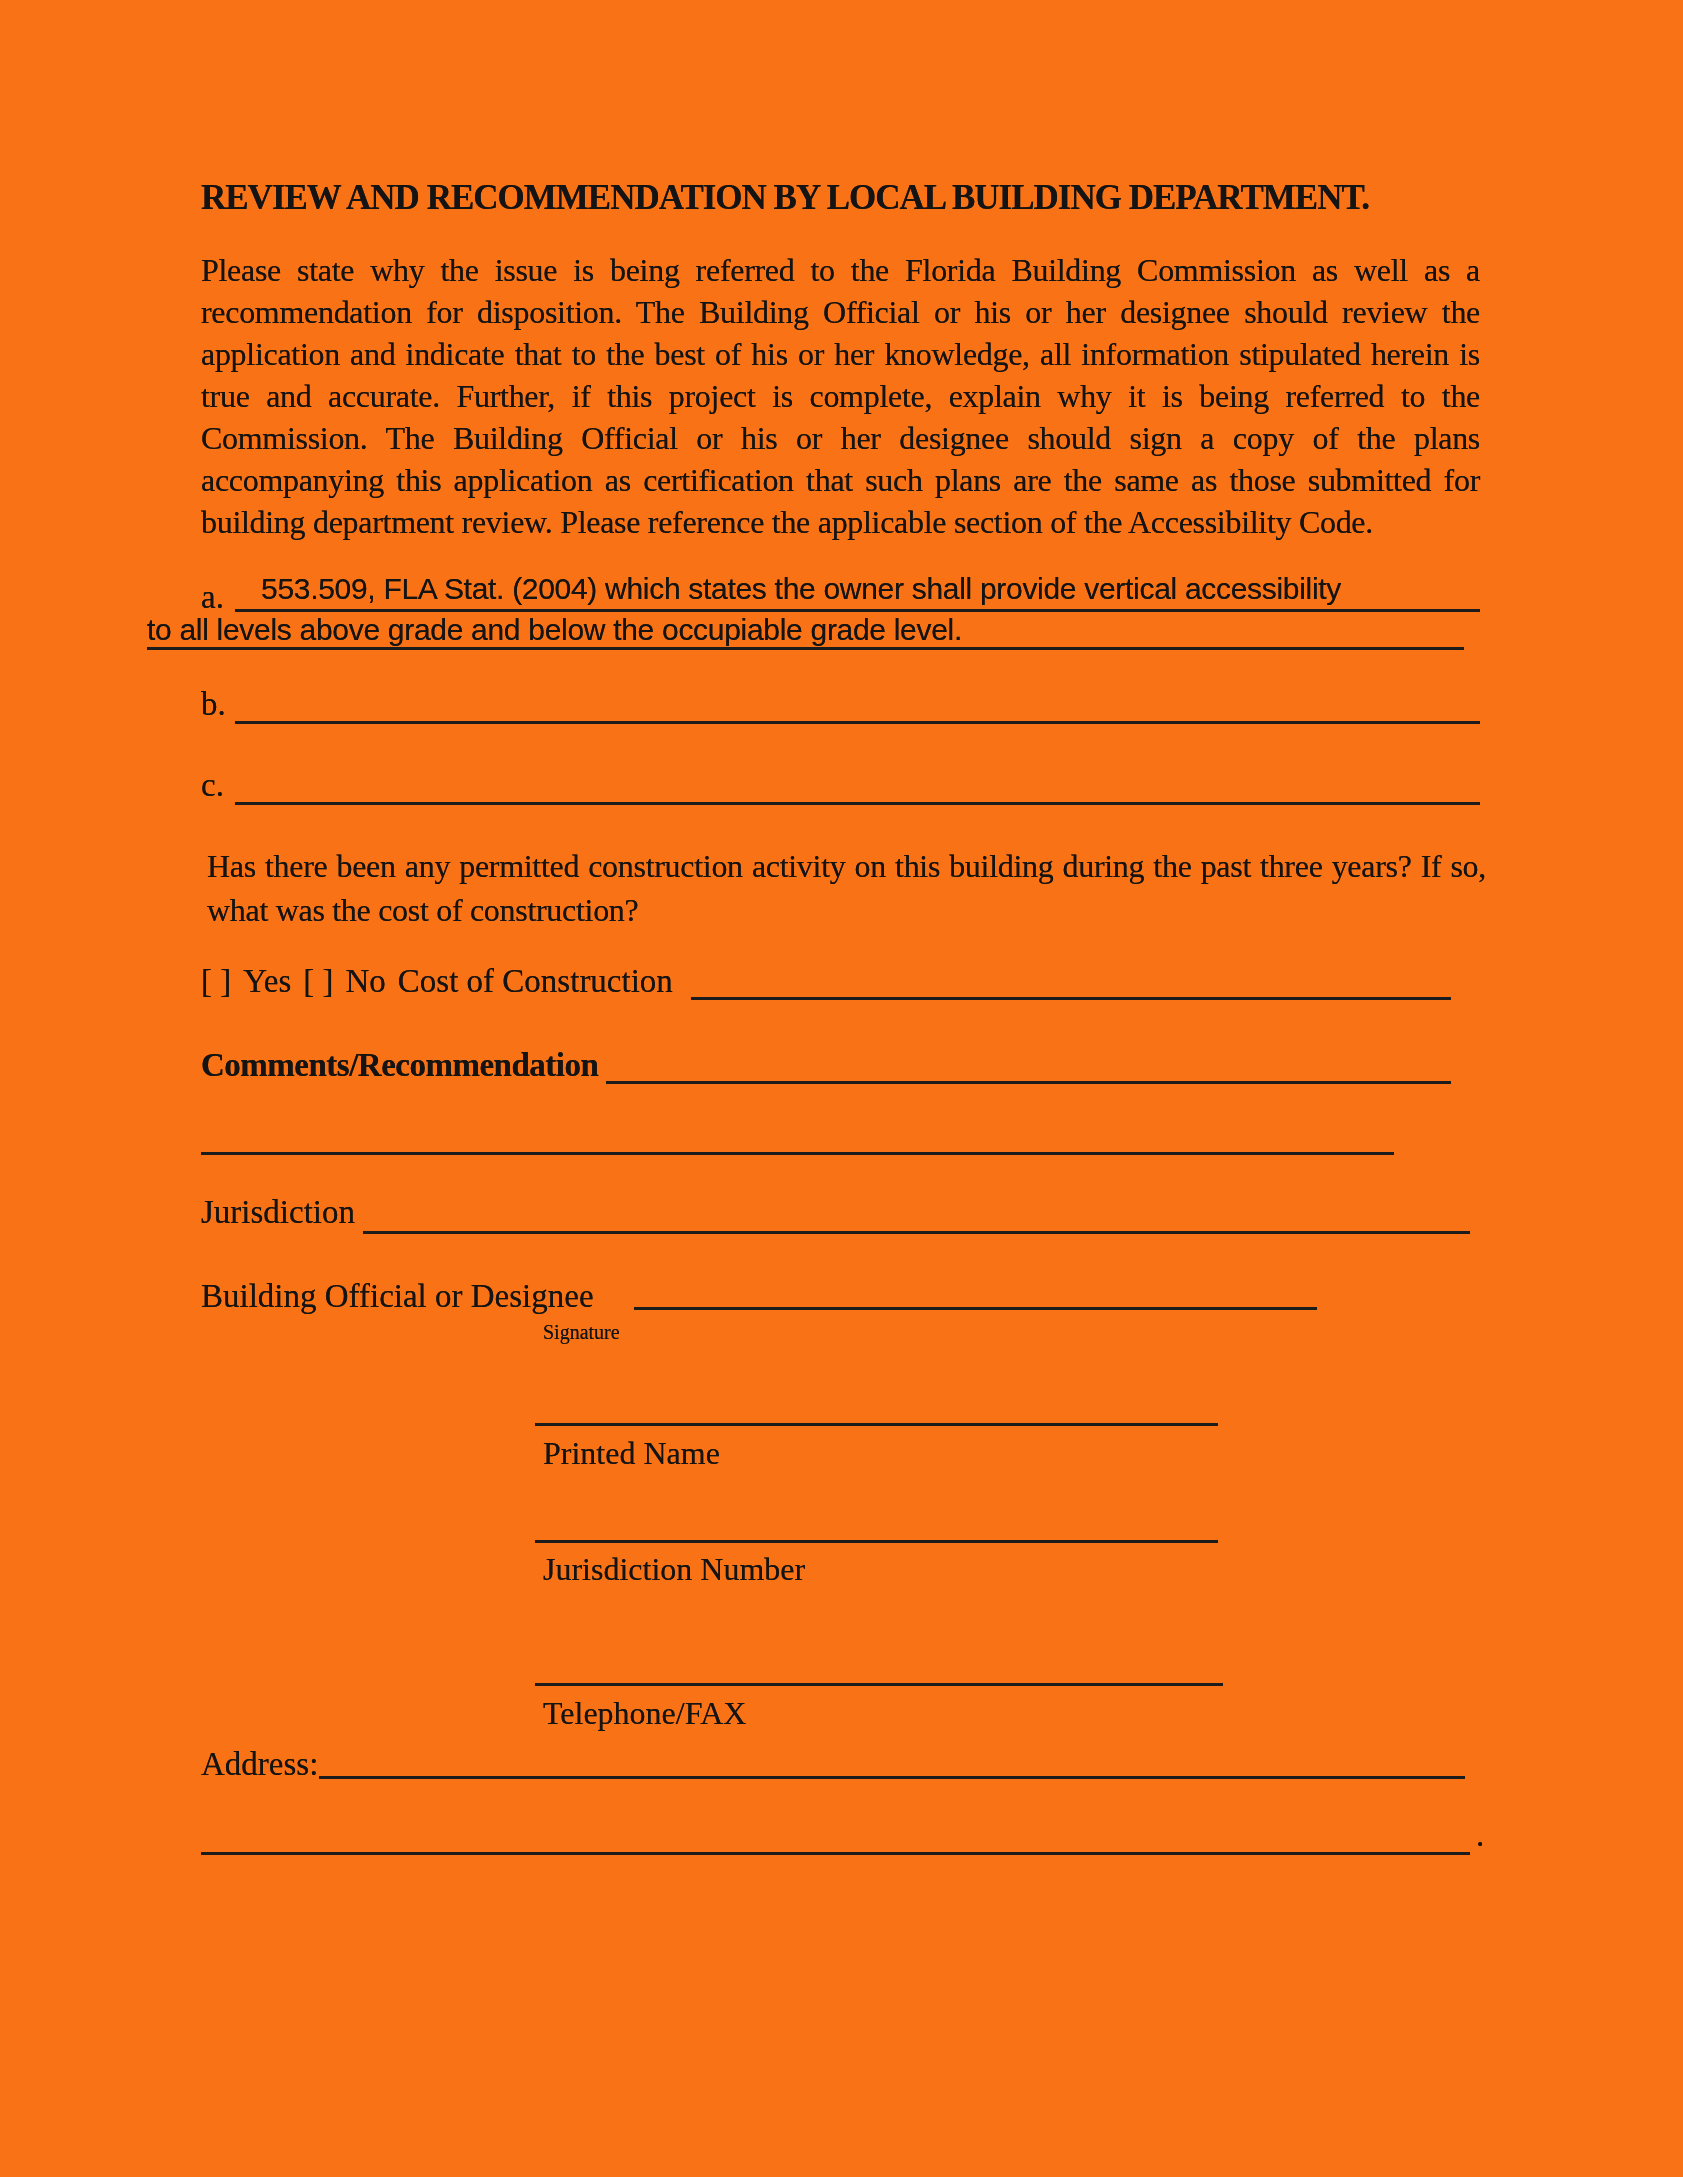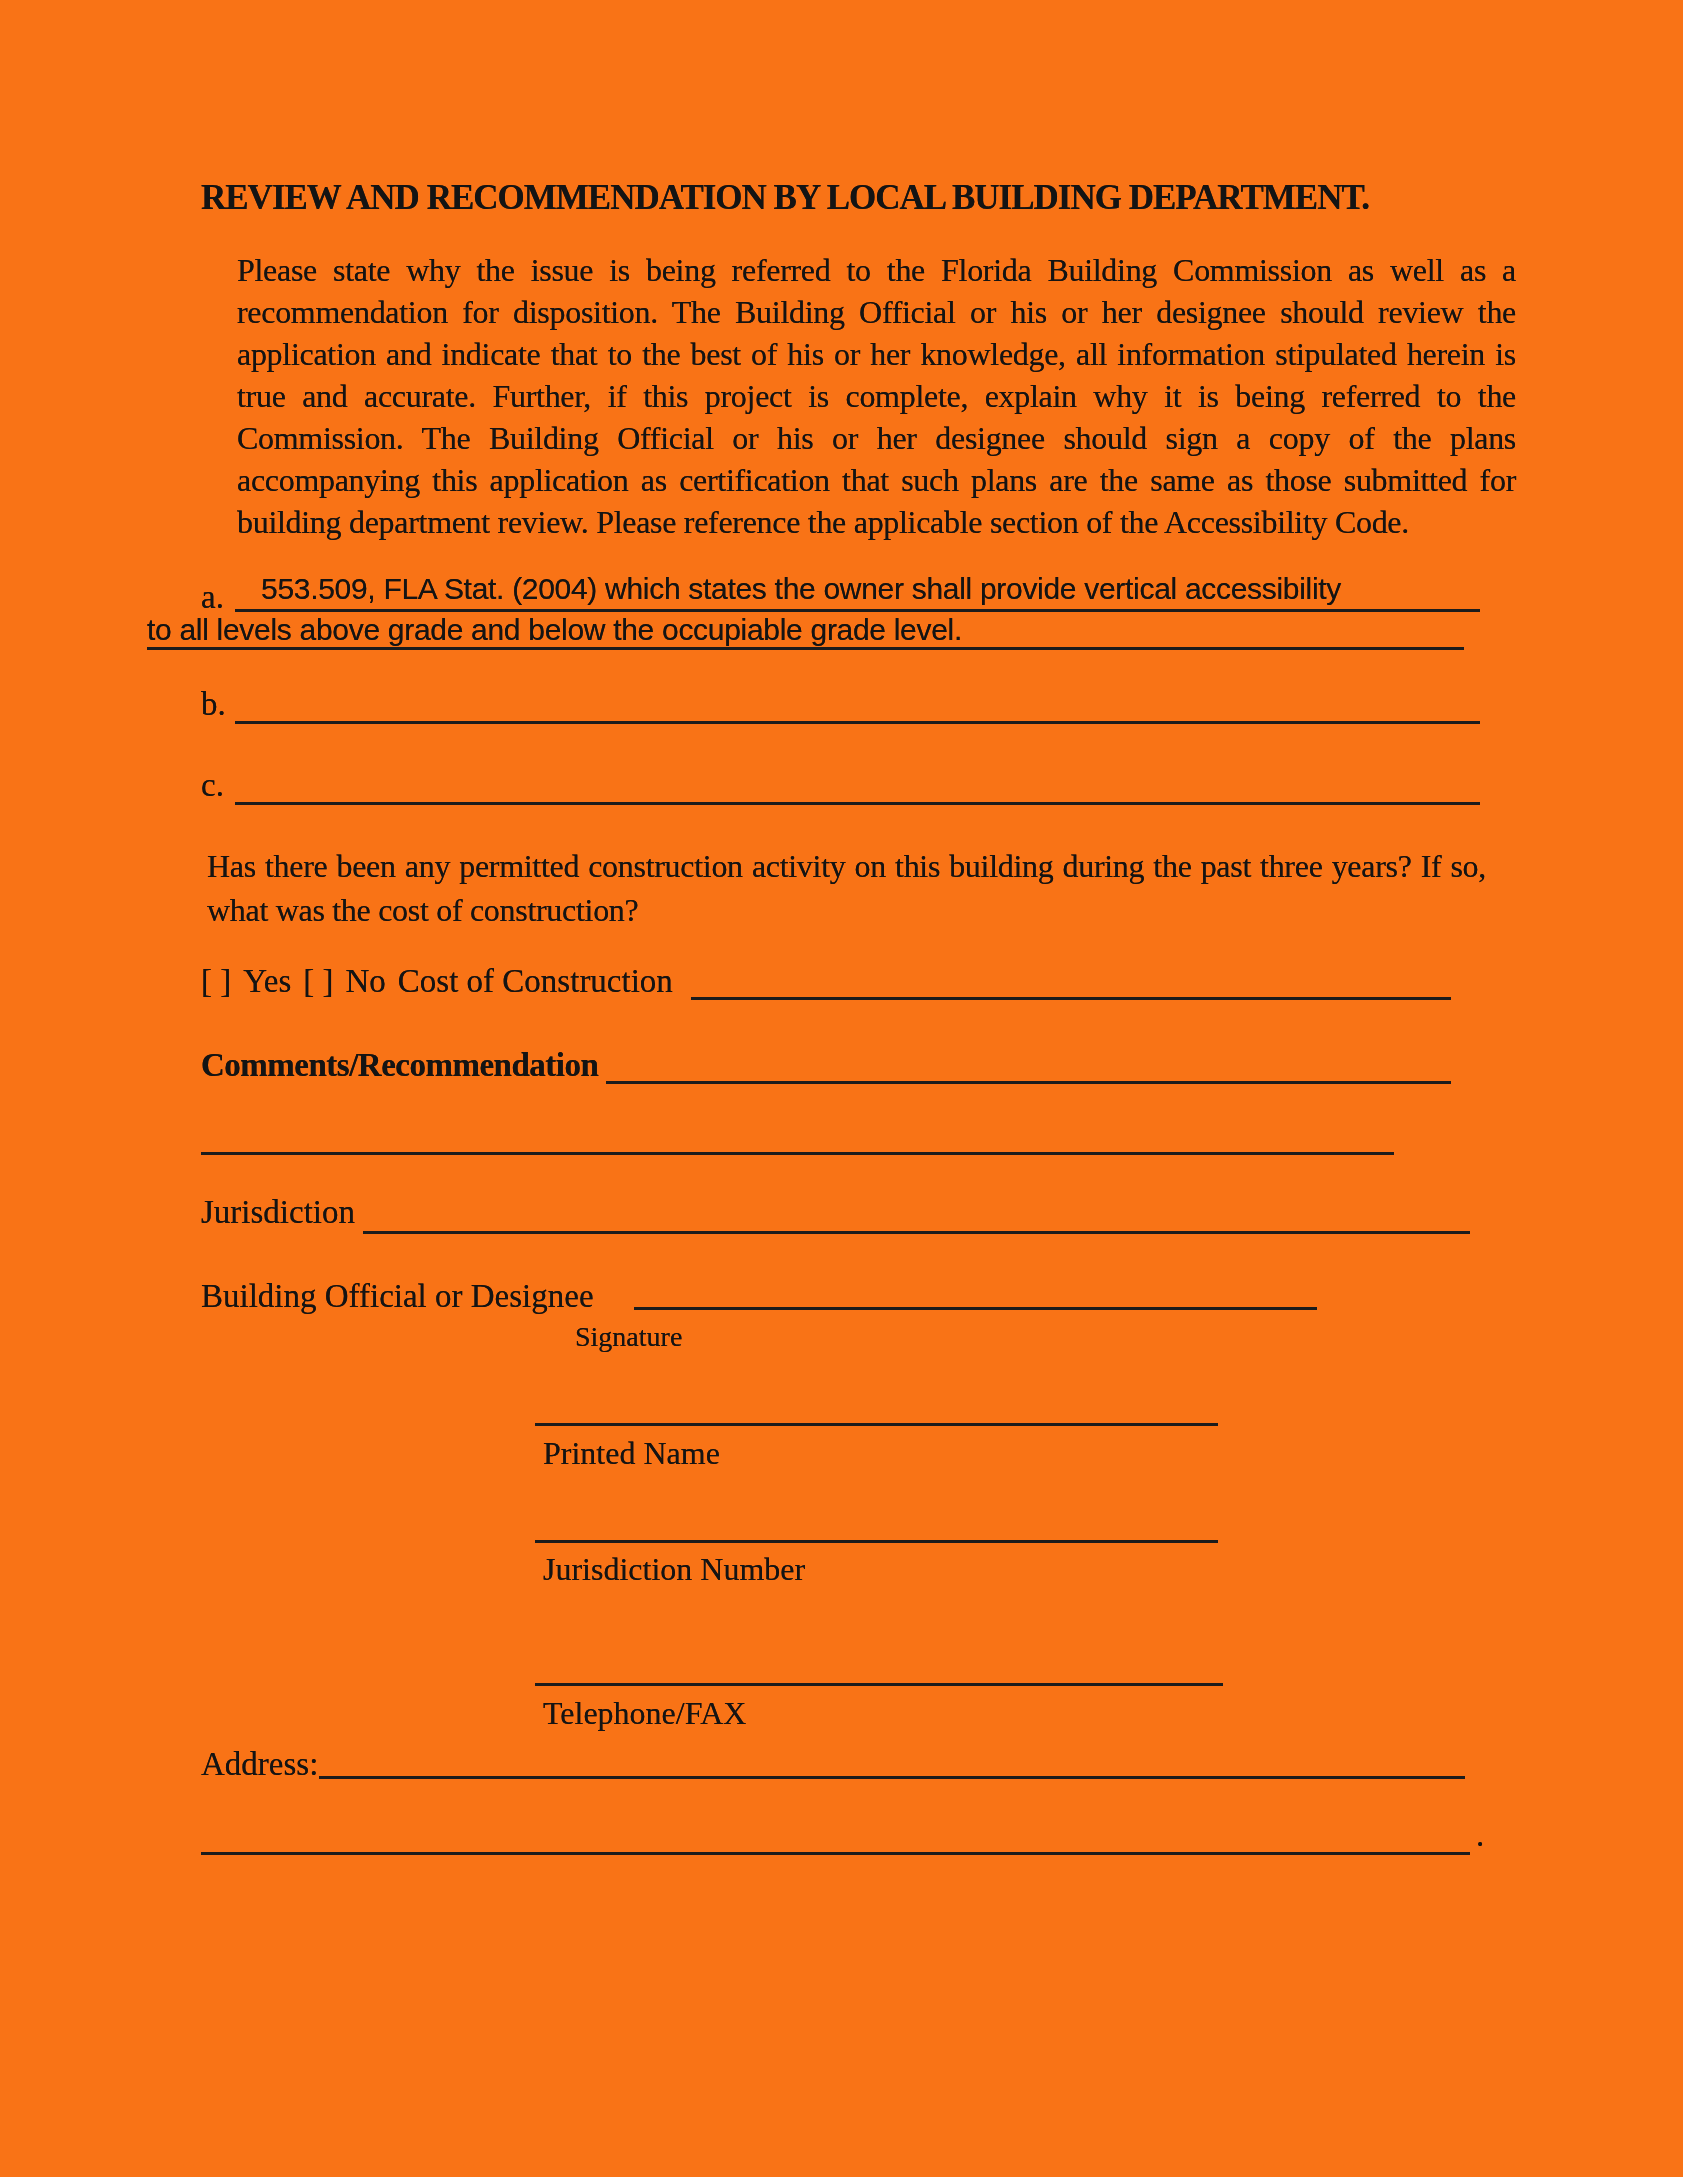--- a/index.html
+++ b/index.html
@@ -16,21 +16,20 @@
   .abs{position:absolute;}
   .title{
     left:201px; top:178px;
     font-size:35px; font-weight:bold; letter-spacing:-1px;
     white-space:nowrap;
   }
   .intro{
     left:201px; top:249px; width:1279px;
     font-size:32px; line-height:42px; letter-spacing:-0.3px;
     text-align:justify;
-    margin-left:36px;
   }
   .item-label{ font-size:33px; }
   .answer{
     font-family:"Liberation Sans", sans-serif;
     font-size:30px; letter-spacing:-0.3px;
     white-space:nowrap;
   }
   .fill-line{
     border-bottom:3px solid #1c1c1c;
     display:flex; align-items:flex-end;
@@ -58,21 +57,21 @@
     left:201px; top:1044px; width:1250px; height:40px;
     display:flex; align-items:flex-end; font-size:33px;
   }
   .comments-row .lbl{ font-weight:bold; letter-spacing:-0.5px; white-space:nowrap; }
   .comments-row .blank{ flex:1 1 auto; height:36px; margin-left:8px; }
   .cont-line{ left:201px; top:1114px; width:1193px; height:38px; }
   .jur-label{ left:201px; top:1194px; font-size:33px; }
   .jur-line{ left:363px; top:1193px; width:1107px; height:38px; }
   .off-label{ left:201px; top:1278px; font-size:33px;text-align:right; }
   .off-line{ left:634px; top:1269px; width:683px; height:38px; }
-  .sig-label{ left:543px; top:1321px; font-size:28px;margin-left:32px; }
+  .sig-label{ left:543px; top:1321px; font-size:20px; }
   .pn-line{ left:535px; top:1385px; width:683px; height:38px; }
   .pn-label{ left:543px; top:1435px; font-size:32px;font-family:Liberation Serif, serif; }
   .cn-line{ left:535px; top:1502px; width:683px; height:38px; }
   .cn-label{ left:543px; top:1551px; font-size:32px; }
   .tf-line{ left:535px; top:1645px; width:688px; height:38px; }
   .tf-label{ left:543px; top:1695px; font-size:32px; }
   .addr-label{ left:201px; top:1746px; font-size:33px; }
   .addr-line{ left:319px; top:1738px; width:1146px; height:38px; }
   .final-line{ left:201px; top:1814px; width:1269px; height:38px; }
   .final-period{ left:1476px; top:1817px; font-size:33px; }

